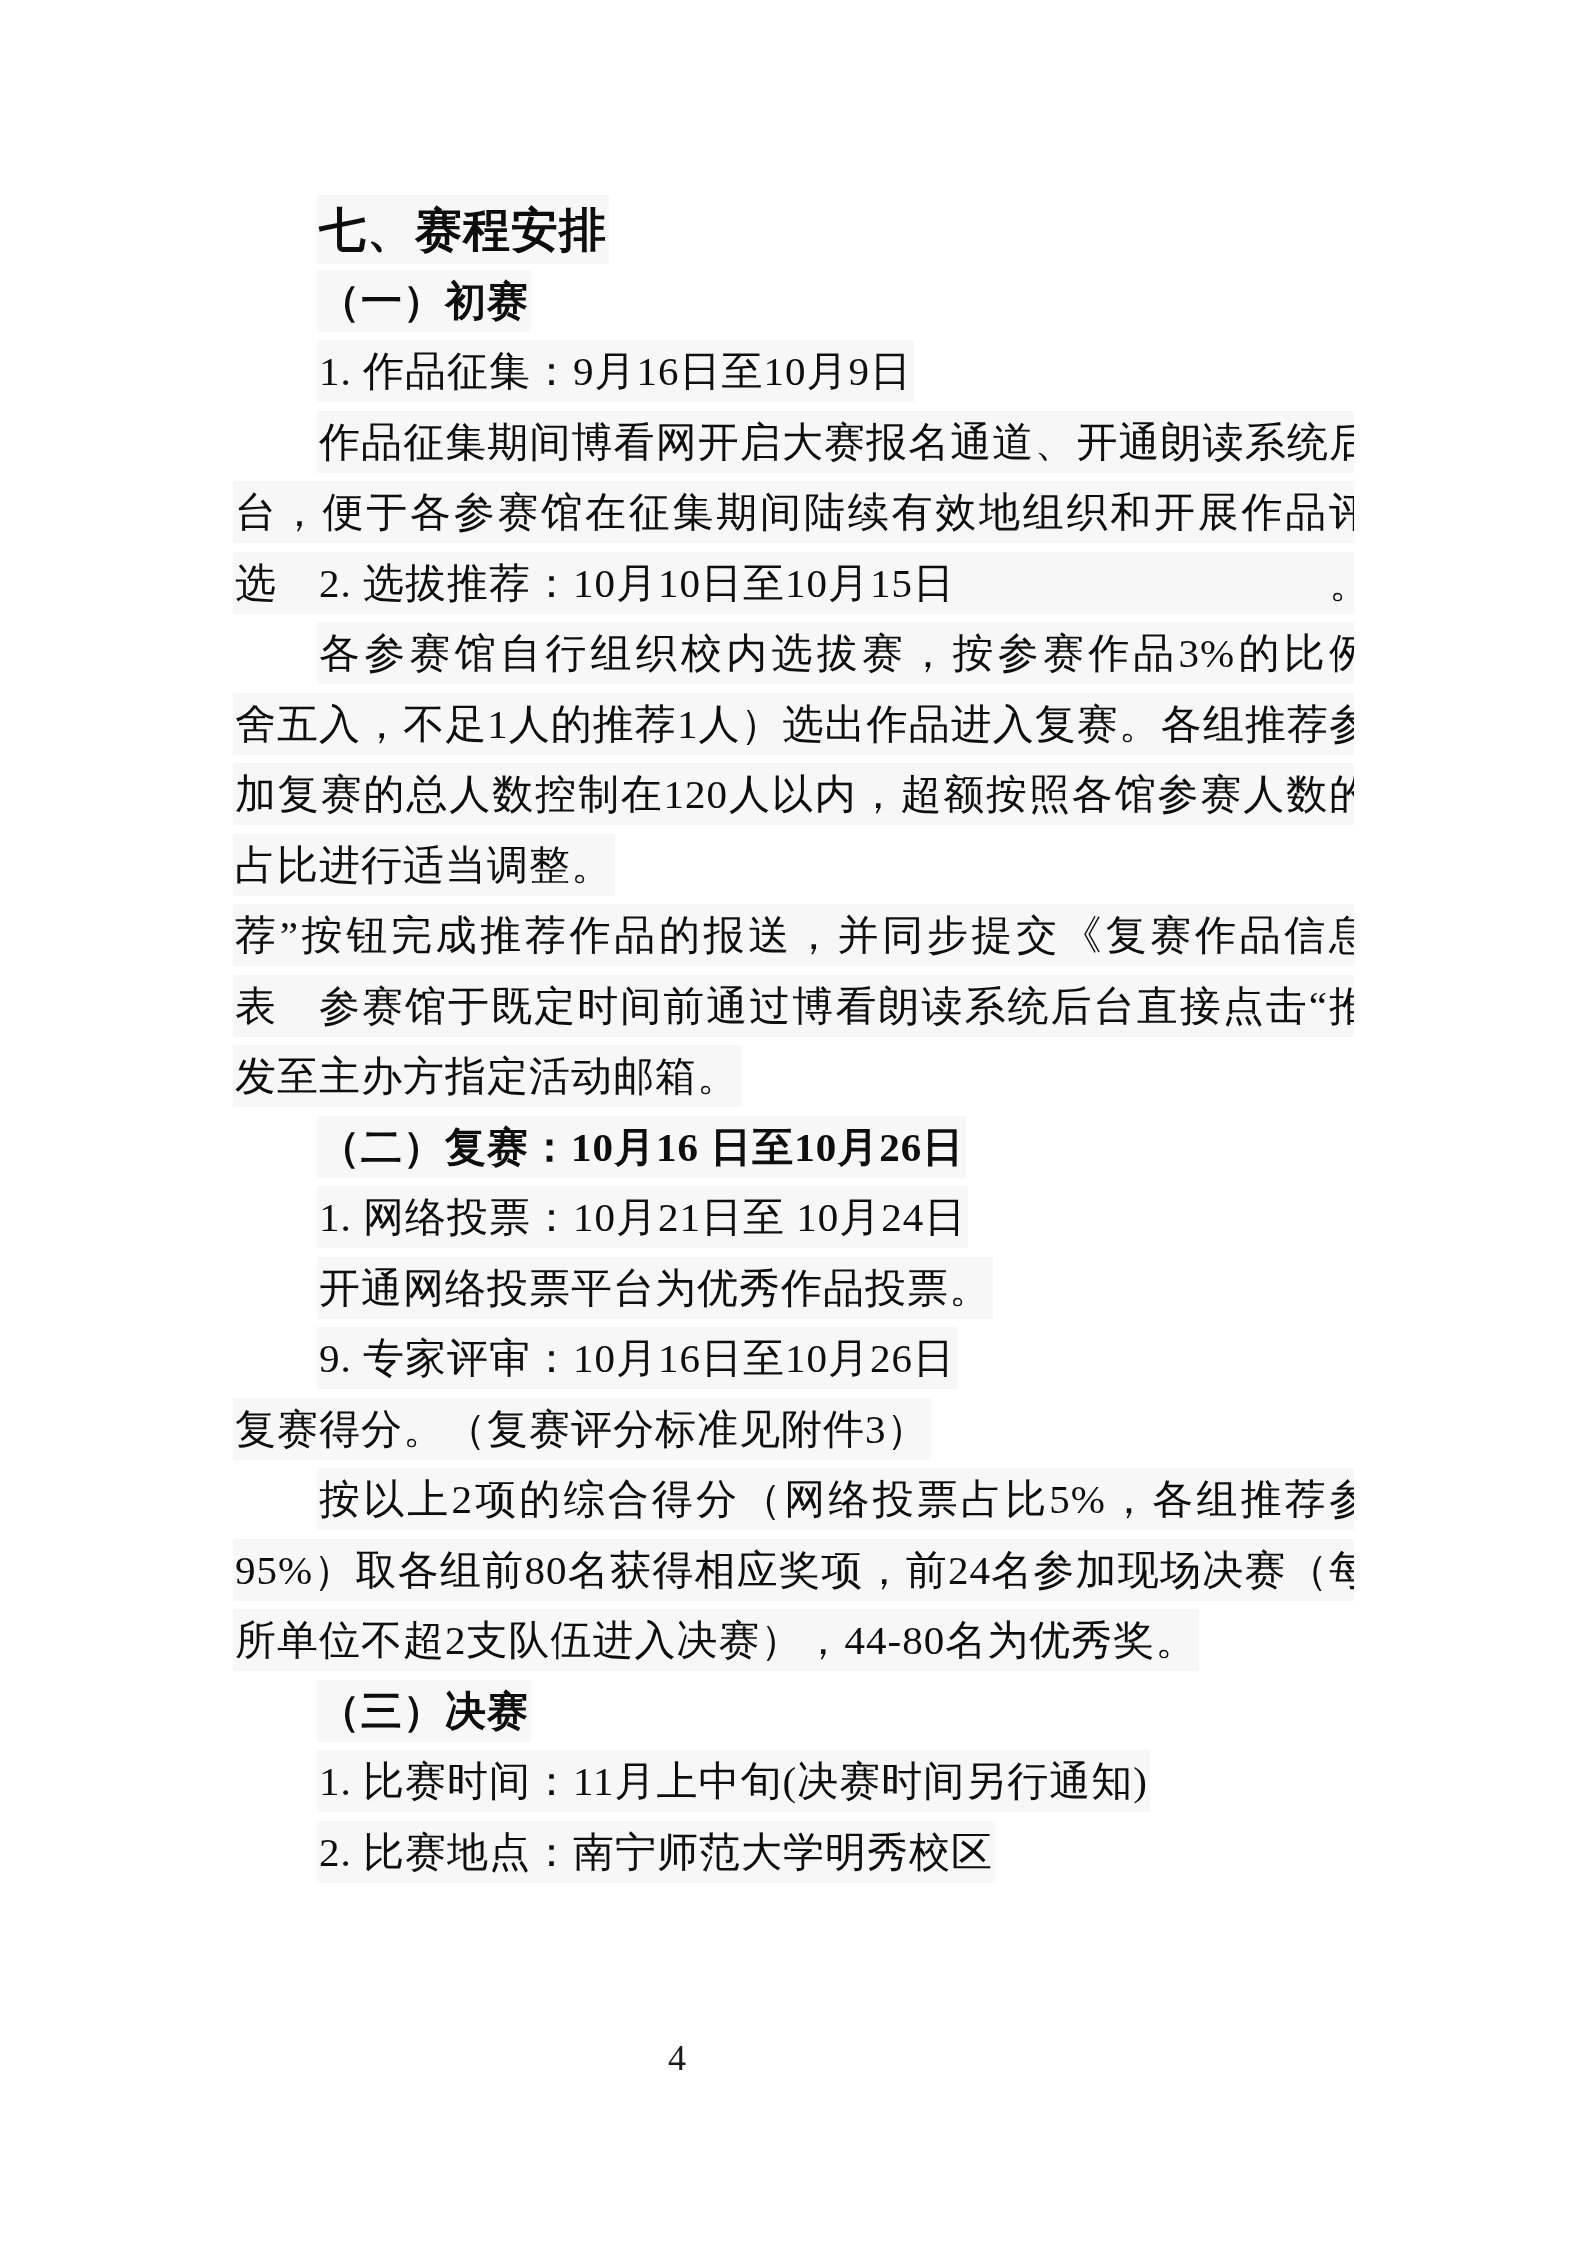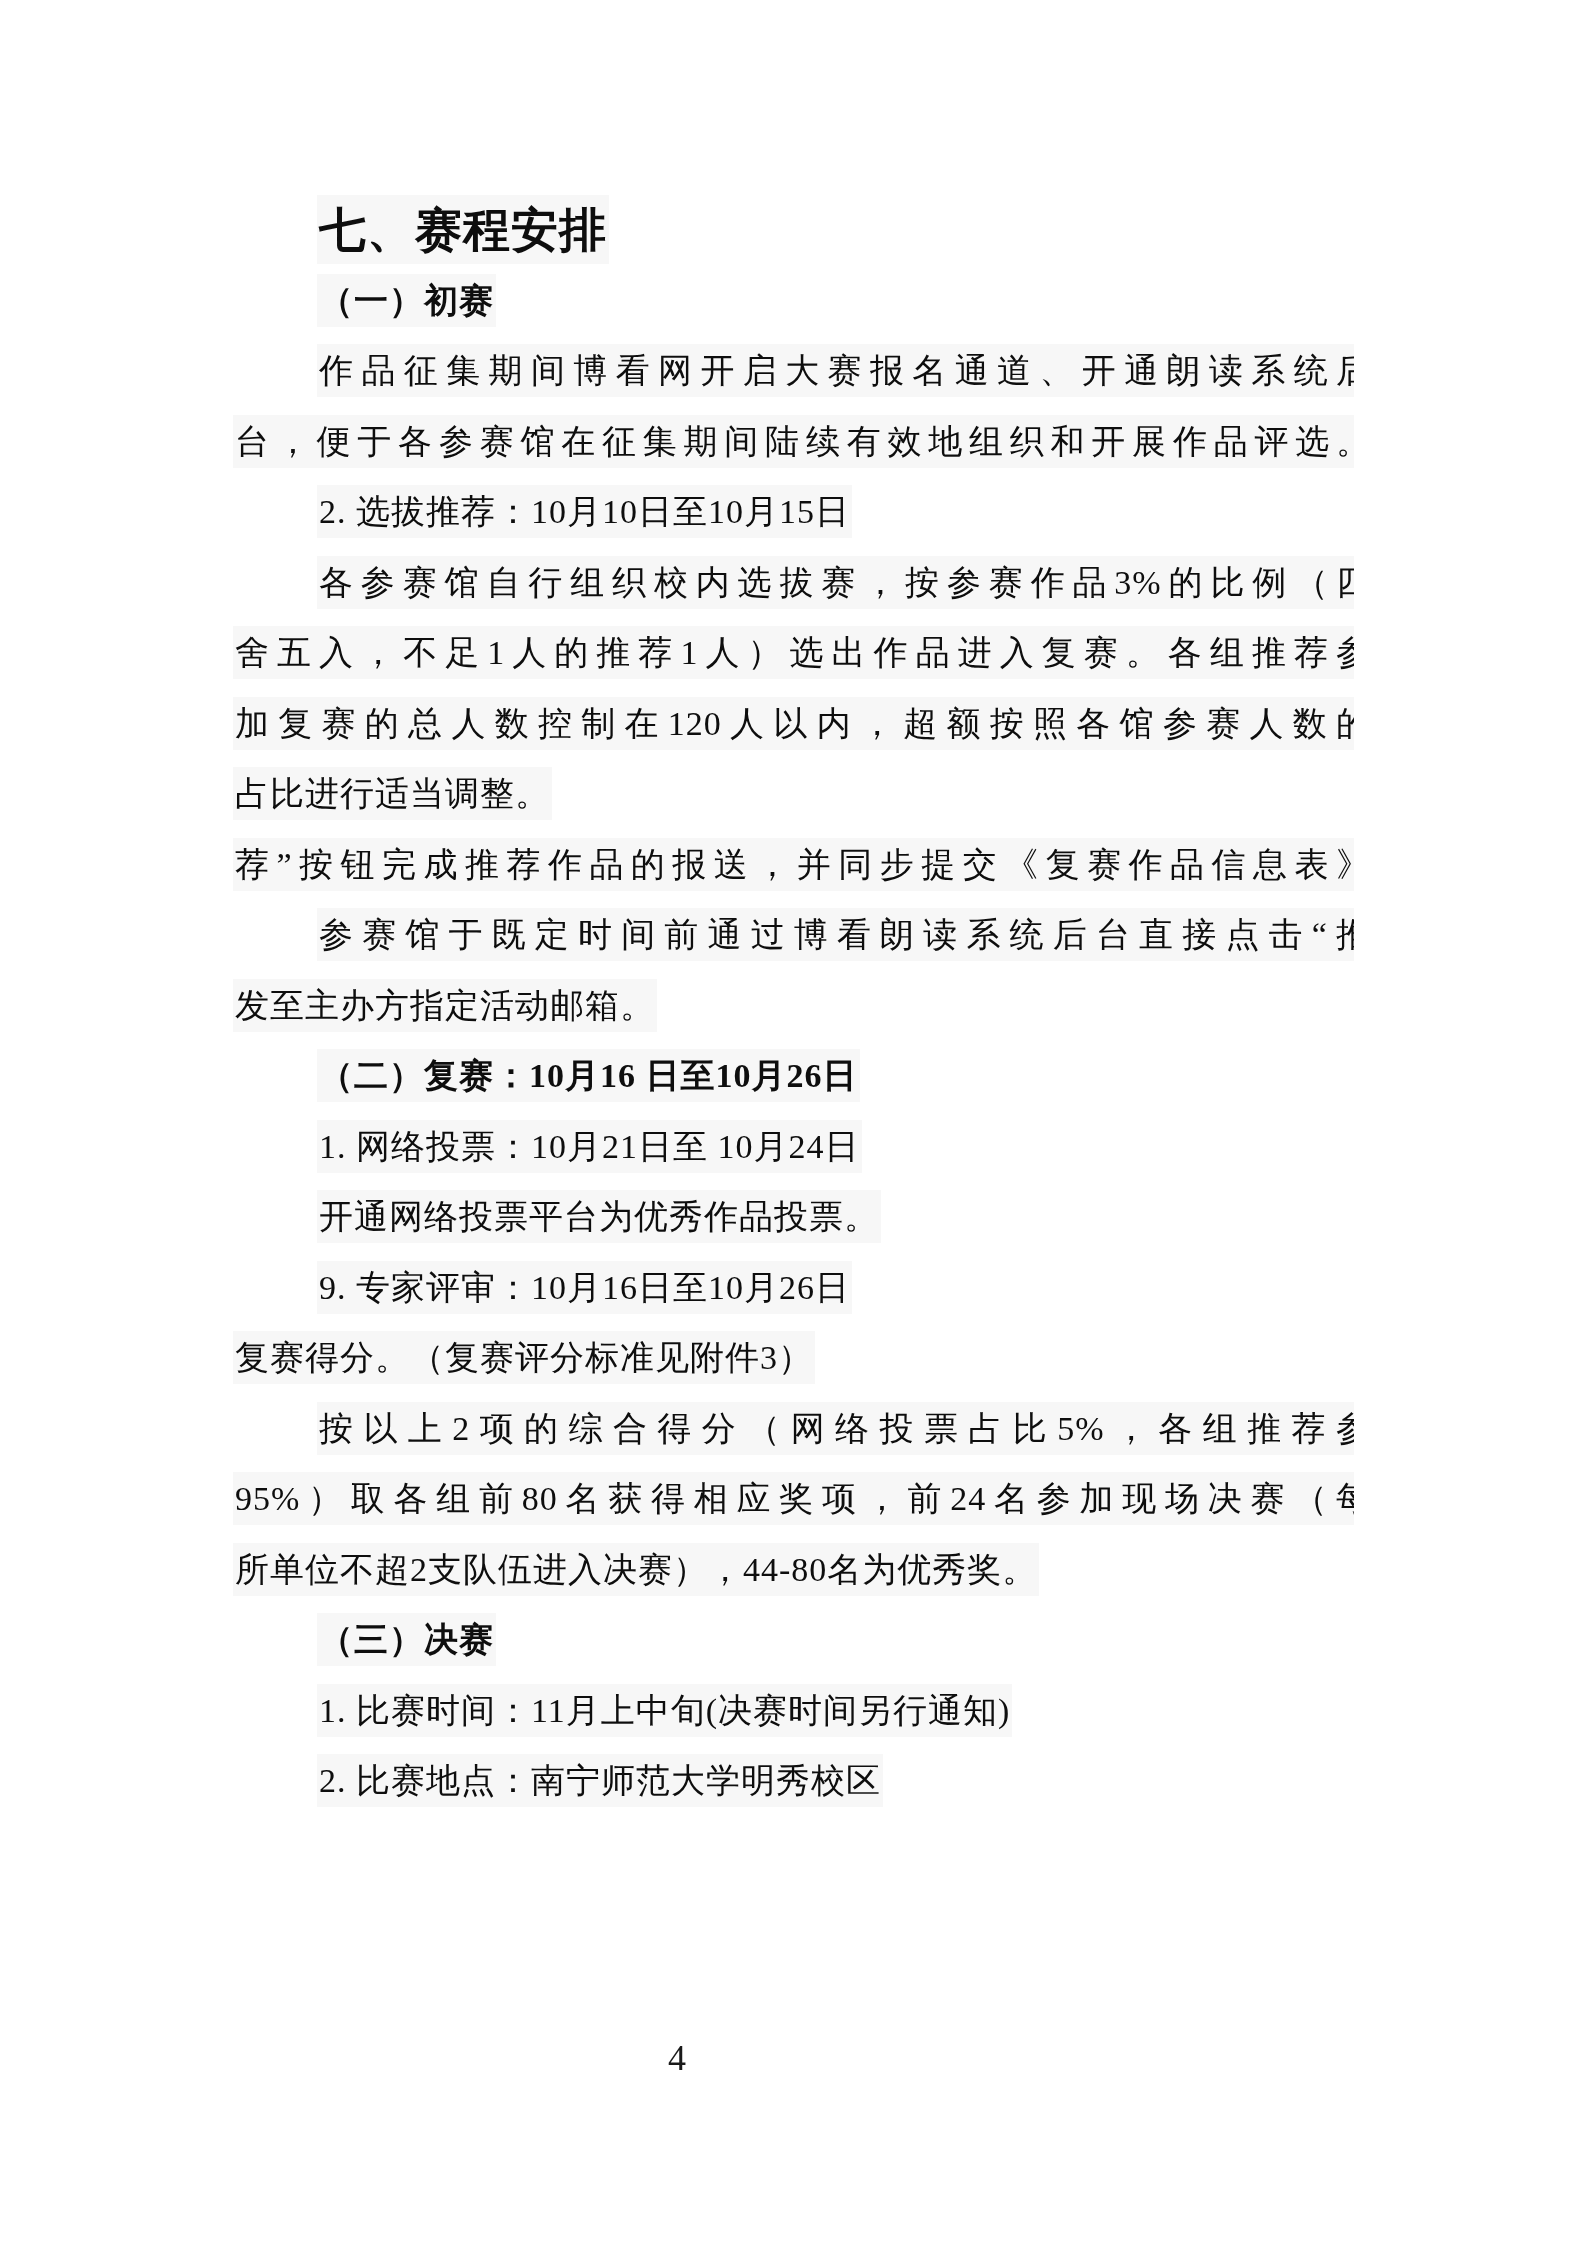--- a/index.html
+++ b/index.html
@@ -20,21 +20,21 @@
     position: absolute;
     left: 233px;
     top: 195px;
     width: 1140px;
   }
   .doc-line {
     margin: 0;
     padding: 0;
     height: 70.5px;
     line-height: 70.5px;
-    font-size: 34px;
+    font-size: 41px;
     letter-spacing: 1px;
     white-space: normal;
     text-align: left;
   }
   .doc-line.indent {
     text-indent: 84px;
   }
   .doc-line.stretch {
     text-align: justify;
     text-align-last: justify;
@@ -63,20 +63,21 @@
     color: #1a1a1a;
   }
 </style>
 </head>
 <body>
 
 <div class="page">
   <div class="doc-lines">
       <p class="doc-line h1 indent"><span class="line-text">七、赛程安排</span></p>
       <p class="doc-line h2 indent"><span class="line-text">（一）初赛</span></p>
+      <p class="doc-line body indent"><span class="line-text">1. 作品征集：9月16日至10月9日</span></p>
       <p class="doc-line body indent stretch"><span class="line-text">作品征集期间博看网开启大赛报名通道、开通朗读系统后</span></p>
       <p class="doc-line body stretch"><span class="line-text">台，便于各参赛馆在征集期间陆续有效地组织和开展作品评选。</span></p>
       <p class="doc-line body indent"><span class="line-text">2. 选拔推荐：10月10日至10月15日</span></p>
       <p class="doc-line body indent stretch"><span class="line-text">各参赛馆自行组织校内选拔赛，按参赛作品3%的比例（四</span></p>
       <p class="doc-line body stretch"><span class="line-text">舍五入，不足1人的推荐1人）选出作品进入复赛。各组推荐参</span></p>
       <p class="doc-line body stretch"><span class="line-text">加复赛的总人数控制在120人以内，超额按照各馆参赛人数的</span></p>
       <p class="doc-line body"><span class="line-text">占比进行适当调整。</span></p>
       <p class="doc-line body stretch"><span class="line-text">荐”按钮完成推荐作品的报送，并同步提交《复赛作品信息表》</span></p>
       <p class="doc-line body indent stretch"><span class="line-text">参赛馆于既定时间前通过博看朗读系统后台直接点击“推</span></p>
       <p class="doc-line body"><span class="line-text">发至主办方指定活动邮箱。</span></p>

